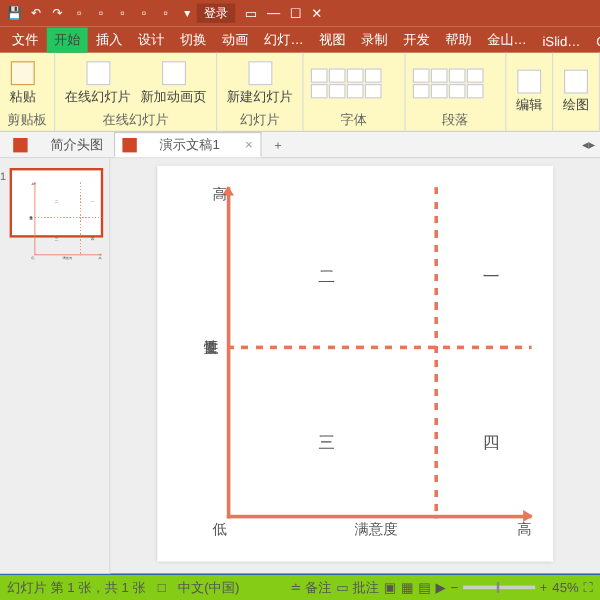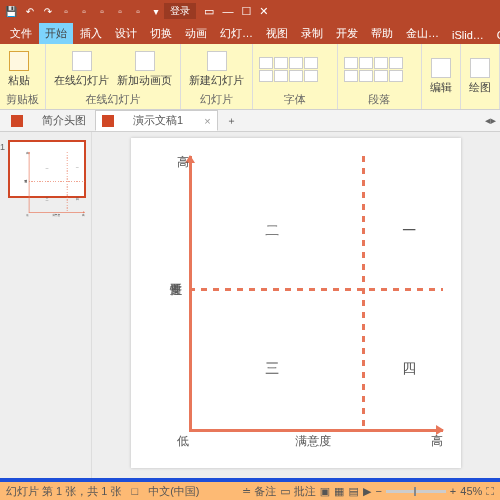--- a/index.html
+++ b/index.html
@@ -5,21 +5,21 @@
 *{margin:0;padding:0;box-sizing:border-box;font-family:"Microsoft YaHei",sans-serif;font-size:11px}
 body{background:#e6e6e6;width:500px;height:500px;overflow:hidden}
 .titlebar{height:22px;background:#b7472a;display:flex;align-items:center;padding:0 4px;color:#fff}
 .titlebar .qat{display:flex;gap:2px}
 .titlebar .qat span{width:16px;height:16px;display:flex;align-items:center;justify-content:center;font-size:10px}
 .titlebar .title{flex:1;text-align:center;font-size:10px}
 .titlebar .login{background:#9a3a22;padding:1px 6px;font-size:10px}
 .titlebar .wbtns{display:flex;gap:8px;margin-left:8px}
 .ribbon-tabs{height:22px;background:#b7472a;display:flex;align-items:flex-end;color:#fff;font-size:10px;gap:1px;padding-left:4px}
 .ribbon-tabs .tab{padding:3px 6px;cursor:pointer;white-space:nowrap}
-.ribbon-tabs .tab.active{background:#7dd3fc;color:#444}
+.ribbon-tabs .tab.active{background:#22c55e;color:#444}
 .ribbon{height:66px;background:#fef9c3;border-bottom:1px solid #d0d0d0;display:flex}
 .rgroup{border-right:1px solid #dcdcdc;padding:2px 6px;display:flex;flex-direction:column;justify-content:space-between}
 .rgroup .lbl{font-size:11px;color:#666;text-align:center}
 .rgroup .body{display:flex;gap:4px;align-items:center;flex:1}
 .bigbtn{display:flex;flex-direction:column;align-items:center;gap:2px;padding:2px;font-size:9px;color:#444}
 .bigbtn .ic{width:20px;height:20px;background:#fff;border:1px solid #ccc}
 .smgrid{display:grid;grid-template-columns:repeat(4,14px);gap:1px}
 .smgrid span{width:14px;height:12px;background:#fff;border:1px solid #ccc}
 .doctabs{height:22px;background:#f3f3f3;border-bottom:1px solid #d0d0d0;display:flex;align-items:center;padding:0 4px;gap:2px}
 .doctab{display:flex;align-items:center;gap:19px;padding:2px 6px;border:1px solid transparent;font-size:10px;color:#555}
@@ -38,21 +38,21 @@
 .axis-y{position:absolute;left:30px;top:0;bottom:18px;width:3px;background:#e8775a}
 .axis-y:before{content:"";position:absolute;top:-6px;left:-4px;border:5px solid transparent;border-bottom:8px solid #e8775a}
 .axis-x{position:absolute;left:30px;right:0;bottom:18px;height:3px;background:#e8775a}
 .axis-x:after{content:"";position:absolute;right:-6px;top:-4px;border:5px solid transparent;border-left:8px solid #e8775a}
 .vd,.hd{position:absolute;background:repeating-linear-gradient(to bottom,#e8775a 0 6px,transparent 6px 12px)}
 .vd{width:3px;top:0;bottom:18px}
 .hd{height:3px;left:30px;right:0;background:repeating-linear-gradient(to right,#e8775a 0 6px,transparent 6px 12px)}
 .q{position:absolute;font-size:14px;color:#555}
 .axlbl{position:absolute;font-size:12px;color:#555}
 .axlbl.v{writing-mode:vertical-rl}
-.statusbar{height:22px;background:#fdba74;border-top:4px solid #1d4ed8;display:flex;align-items:center;padding:0 6px;font-size:10px;color:#555;gap:10px}
+.statusbar{height:22px;background:#84cc16;border-top:1px solid #1d4ed8;display:flex;align-items:center;padding:0 6px;font-size:10px;color:#555;gap:10px}
 .statusbar .right{margin-left:auto;display:flex;gap:4px;align-items:center}
 .zoom{display:flex;align-items:center;gap:4px}
 .zoom .track{width:60px;height:3px;background:#ccc;position:relative}
 .zoom .track:before{content:"";position:absolute;left:28px;top:-3px;width:2px;height:9px;background:#888}
 .mini{transform:scale(.22);transform-origin:top left;width:330px;height:330px;position:relative}
 </style>
 </head>
 <body>
 
 <div class="titlebar">

